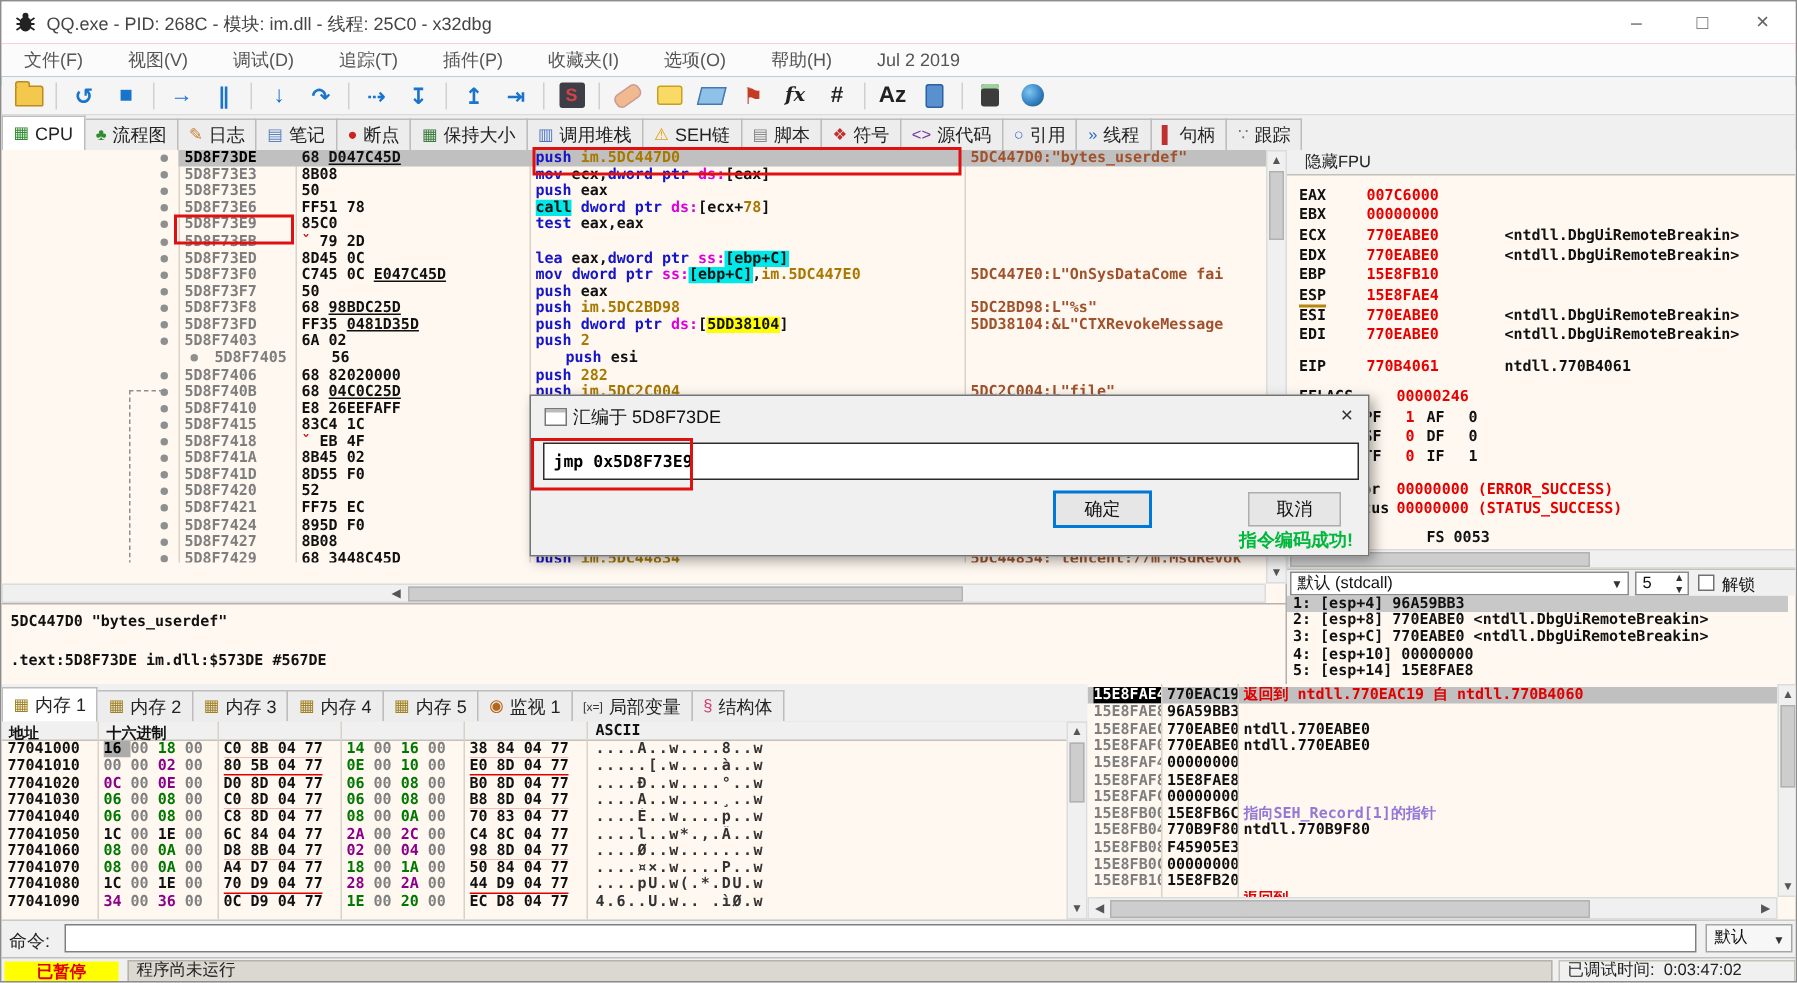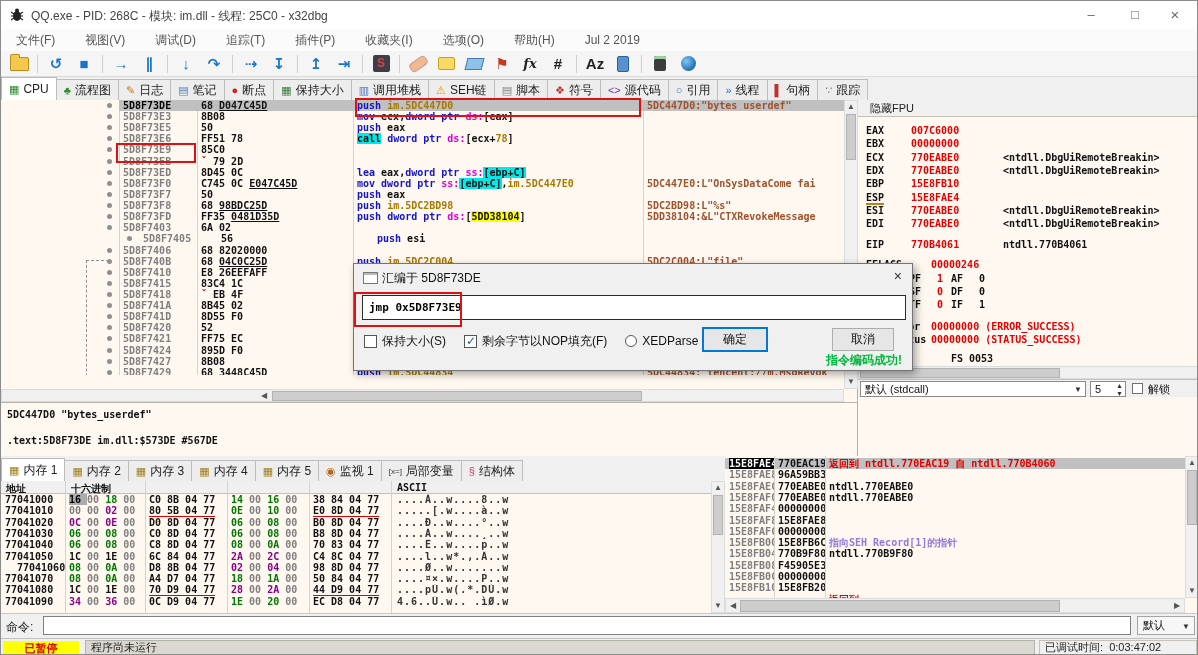--- a/index.html
+++ b/index.html
@@ -297,20 +297,21 @@
         <span class="dot"></span>
         <div class="dcell c-addr">5D8F73E6</div>
         <div class="dcell c-bytes"><span class="tk-b">FF51 78</span></div>
         <div class="dcell c-instr"><span class="tk-hc">call</span><span class="tk-pl"> </span><span class="tk-mn">dword ptr </span><span class="tk-seg">ds:</span><span class="tk-pl">[ecx+</span><span class="tk-imm">78</span><span class="tk-pl">]</span></div>
         <div class="dcell c-cmt"></div>
       </div>
       <div class="drow mono" style="top: 44.4615px;">
         <span class="dot"></span>
         <div class="dcell c-addr">5D8F73E9</div>
         <div class="dcell c-bytes"><span class="tk-b">85C0</span></div>
+        <div class="dcell c-instr"><span class="tk-mn">test</span><span class="tk-pl"> eax,eax</span></div>
         <div class="dcell c-cmt"></div>
       </div>
       <div class="drow mono" style="top: 55.5769px;">
         <span class="dot"></span>
         <div class="dcell c-addr">5D8F73EB</div>
         <div class="dcell c-bytes"><span class="tk-caret">ˇ </span><span class="tk-b">79 2D</span></div>
         <div class="dcell c-cmt"></div>
       </div>
       <div class="drow mono" style="top: 66.6923px;">
         <span class="dot"></span>
@@ -344,33 +345,35 @@
         <span class="dot"></span>
         <div class="dcell c-addr">5D8F73FD</div>
         <div class="dcell c-bytes"><span class="tk-b">FF35 </span><span class="tk-bu">0481D35D</span></div>
         <div class="dcell c-instr"><span class="tk-mn">push</span><span class="tk-pl"> </span><span class="tk-mn">dword ptr </span><span class="tk-seg">ds:</span><span class="tk-pl">[</span><span class="tk-hy">5DD38104</span><span class="tk-pl">]</span></div>
         <div class="dcell c-cmt"><span class="tk-str">5DD38104:&amp;L"CTXRevokeMessage</span></div>
       </div>
       <div class="drow mono" style="top: 122.269px;">
         <span class="dot"></span>
         <div class="dcell c-addr">5D8F7403</div>
         <div class="dcell c-bytes"><span class="tk-b">6A 02</span></div>
+        <div class="dcell c-instr"><span class="tk-mn">push</span><span class="tk-pl"> </span><span class="tk-imm">2</span></div>
         <div class="dcell c-cmt"></div>
       </div>
       <div class="drow mono" style="top: 133.385px; margin-left: 20px;">
         <span class="dot"></span>
         <div class="dcell c-addr">5D8F7405</div>
         <div class="dcell c-bytes"><span class="tk-b">56</span></div>
         <div class="dcell c-instr"><span class="tk-mn">push</span><span class="tk-pl"> esi</span></div>
         <div class="dcell c-cmt"></div>
       </div>
       <div class="drow mono" style="top: 144.5px;">
         <span class="dot"></span>
         <div class="dcell c-addr">5D8F7406</div>
         <div class="dcell c-bytes"><span class="tk-b">68 82020000</span></div>
+        <div class="dcell c-instr"><span class="tk-mn">push</span><span class="tk-pl"> </span><span class="tk-imm">282</span></div>
         <div class="dcell c-cmt"></div>
       </div>
       <div class="drow mono" style="top: 155.615px;">
         <span class="dot"></span>
         <div class="dcell c-addr">5D8F740B</div>
         <div class="dcell c-bytes"><span class="tk-b">68 </span><span class="tk-bu">04C0C25D</span></div>
         <div class="dcell c-instr"><span class="tk-mn">push</span><span class="tk-pl"> </span><span class="tk-imm">im.5DC2C004</span></div>
         <div class="dcell c-cmt"><span class="tk-str">5DC2C004:L"file"</span></div>
       </div>
       <div class="drow mono" style="top: 166.731px;">
@@ -512,20 +515,27 @@
     </div>
   <div class="sb" id="reghs">
     <div class="sb-thumb" style="left:1px;top:1px;width:200px;height:10px;"></div>
   </div>
   <div id="argsbar">
     <div class="combo"><span>默认 (stdcall)</span><span class="arr">▼</span></div>
     <div class="spin"><span>5</span><span class="arr">▲<br>▼</span></div>
     <span style="position:absolute;left:274px;top:3px;" class="cbx"></span>
     <span style="position:absolute;left:290px;top:2px;font-size:11px;">解锁</span>
   </div>
+  <div id="argslist">
+      <div class="arow mono sel" style="top: 0px;">1: [esp+4] 96A59BB3</div>
+      <div class="arow mono" style="top: 11.2px;">2: [esp+8] 770EABE0 &lt;ntdll.DbgUiRemoteBreakin&gt;</div>
+      <div class="arow mono" style="top: 22.4px;">3: [esp+C] 770EABE0 &lt;ntdll.DbgUiRemoteBreakin&gt;</div>
+      <div class="arow mono" style="top: 33.6px;">4: [esp+10] 00000000</div>
+      <div class="arow mono" style="top: 44.8px;">5: [esp+14] 15E8FAE8</div>
+    </div>
 </div>
 
 <div class="abs" id="bottabs">
     <div class="tab sel">
       <span class="tabicon" style="color: rgb(160, 128, 32);">▦</span>
       <span>内存 1</span>
     </div>
     <div class="tab">
       <span class="tabicon" style="color: rgb(160, 128, 32);">▦</span>
       <span>内存 2</span>
@@ -605,21 +615,21 @@
       </div>
       <div class="hrow mono" style="top: 56.5px;">
         <div class="hcell hd" style="left: 4px; width: 58px;">77041050</div>
         <div class="hcell" style="left: 68px; width: 76px;"><span class="hd">1C </span><span class="hz">00 </span><span class="hd">1E </span><span class="hz">00</span></div>
         <div class="hcell" style="left: 148px; width: 76px;"><span class="hptr">6C 84 04 77</span></div>
         <div class="hcell" style="left: 230px; width: 76px;"><span class="hv">2A </span><span class="hz">00 </span><span class="hv">2C </span><span class="hz">00</span></div>
         <div class="hcell" style="left: 312px; width: 76px;"><span class="hptr">C4 8C 04 77</span></div>
         <div class="hcell hascii" style="left: 396px; width: 140px;">....l..w*.,.Ä..w</div>
       </div>
       <div class="hrow mono" style="top: 67.8px;">
-        <div class="hcell hd" style="left: 16px; width: 58px;">77041060</div>
+        <div class="hcell hd" style="left: 4px; width: 58px;">77041060</div>
         <div class="hcell" style="left: 68px; width: 76px;"><span class="hg">08 </span><span class="hz">00 </span><span class="hg">0A </span><span class="hz">00</span></div>
         <div class="hcell" style="left: 148px; width: 76px;"><span class="hptr">D8 8B 04 77</span></div>
         <div class="hcell" style="left: 230px; width: 76px;"><span class="hv">02 </span><span class="hz">00 </span><span class="hv">04 </span><span class="hz">00</span></div>
         <div class="hcell" style="left: 312px; width: 76px;"><span class="hptr">98 8D 04 77</span></div>
         <div class="hcell hascii" style="left: 396px; width: 140px;">....Ø..w.......w</div>
       </div>
       <div class="hrow mono" style="top: 79.1px;">
         <div class="hcell hd" style="left: 4px; width: 58px;">77041070</div>
         <div class="hcell" style="left: 68px; width: 76px;"><span class="hg">08 </span><span class="hz">00 </span><span class="hg">0A </span><span class="hz">00</span></div>
         <div class="hcell" style="left: 148px; width: 76px;"><span class="hptr">A4 D7 04 77</span></div>
@@ -748,33 +758,20 @@
   <div id="pausedbadge">已暂停</div>
   <div id="statusmsg">程序尚未运行</div>
   <div id="statustime"><span>已调试时间:</span>&nbsp;&nbsp;<span>0:03:47:02</span></div>
 </div>
 
 <div class="abs" id="dlg">
   <div id="dlg-icon"></div>
   <div id="dlg-title">汇编于 5D8F73DE</div>
   <div id="dlg-close">×</div>
   <input id="dlg-input" value="jmp 0x5D8F73E9" style="">
-  <div class="dlgrow">
-    <span class="cbx13"></span>
-    <span>保持大小(S)</span>
-    <span class="dlg-gap"></span>
-    <span class="cbx13 checked"></span>
-    <span>剩余字节以NOP填充(F)</span>
-    <span class="dlg-gap"></span>
-    <span class="rdo"></span>
-    <span>XEDParse</span>
-    <span class="dlg-gap" style="width:14px;"></span>
-    <span class="rdo checked"></span>
-    <span>asmjit</span>
-  </div>
   <div id="btn-ok">确定</div>
   <div id="btn-cancel">取消</div>
   <div id="dlg-status">指令编码成功!</div>
 </div>
 
 <div class="redbox" style="left:354px;top:97px;width:282px;height:15px;z-index:30;"></div>
 <div class="redbox" style="left:115px;top:142px;width:76px;height:16px;z-index:30;"></div>
 <div class="redbox" style="left:353px;top:291px;width:104px;height:31px;z-index:45;"></div>
 
 </body></html>

